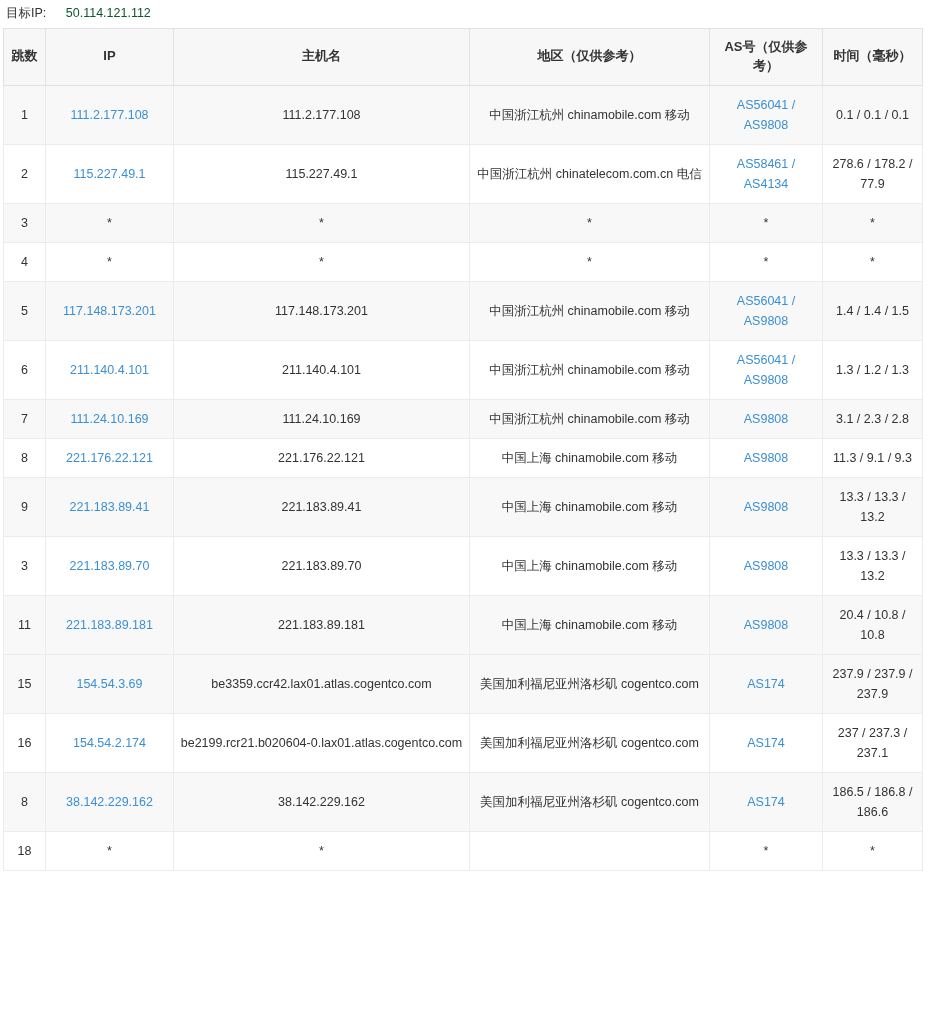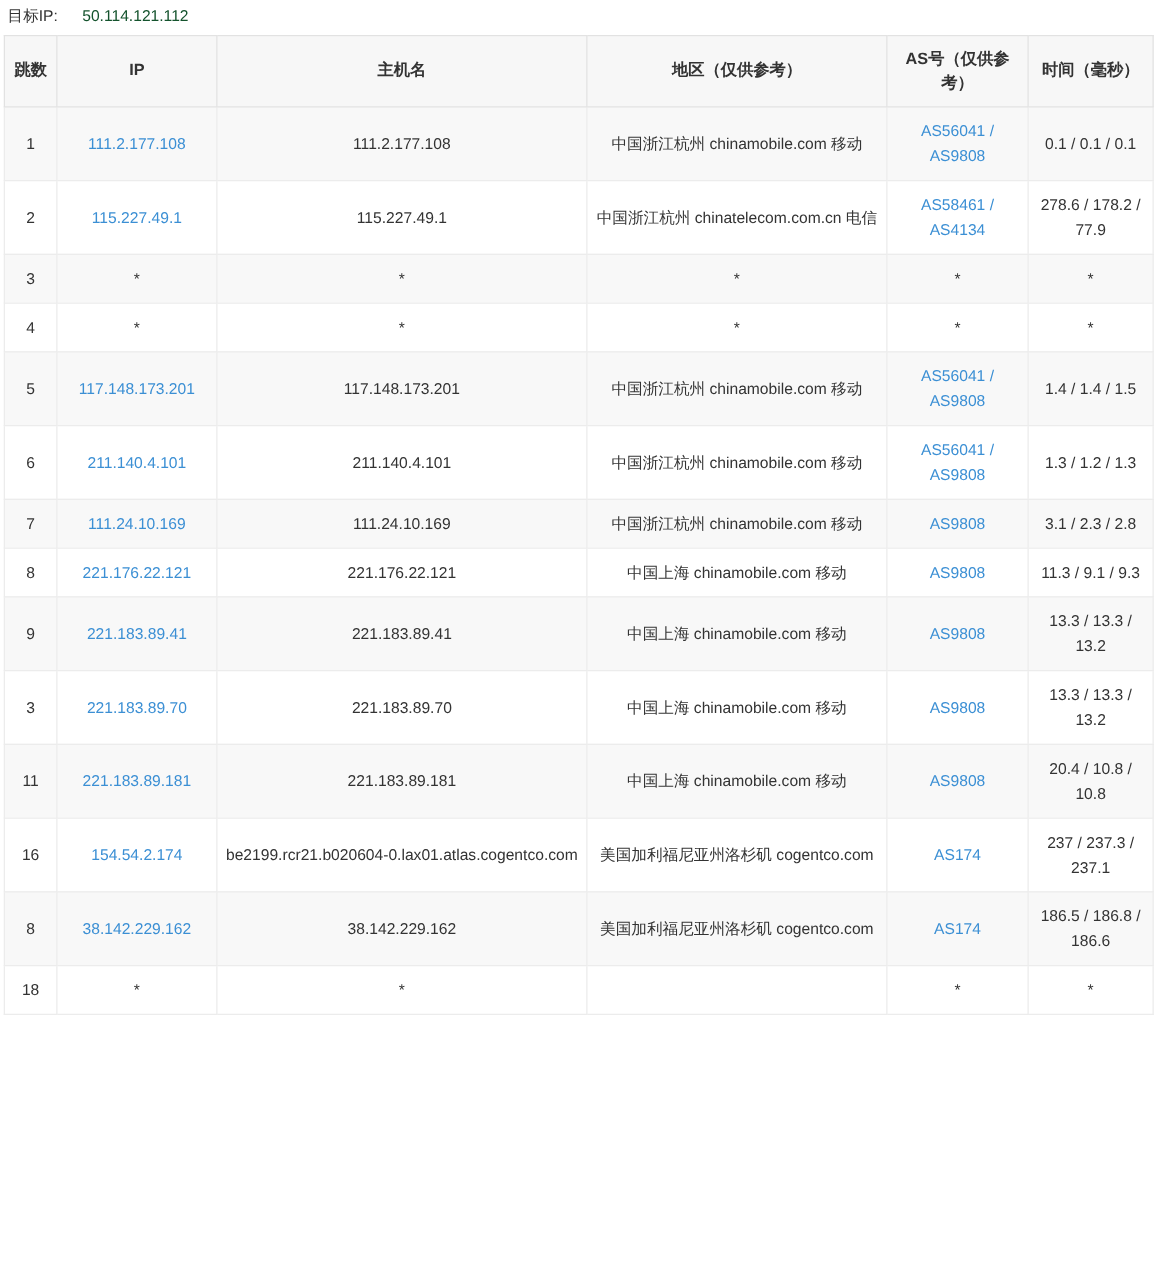--- a/index.html
+++ b/index.html
@@ -194,20 +194,28 @@
           <td>13.3 / 13.3 / 13.2</td>
         </tr>
         <tr class="alt">
           <td class="hop">11</td>
           <td><a class="lnk" href="#">221.183.89.181</a></td>
           <td>221.183.89.181</td>
           <td>中国上海 chinamobile.com 移动</td>
           <td><a class="lnk" href="#">AS9808</a></td>
           <td>20.4 / 10.8 / 10.8</td>
         </tr>
+        <tr class="alt">
+          <td class="hop">15</td>
+          <td><a class="lnk" href="#">154.54.3.69</a></td>
+          <td>be3359.ccr42.lax01.atlas.cogentco.com</td>
+          <td>美国加利福尼亚州洛杉矶 cogentco.com</td>
+          <td><a class="lnk" href="#">AS174</a></td>
+          <td>237.9 / 237.9 / 237.9</td>
+        </tr>
         <tr class="plain">
           <td class="hop">16</td>
           <td><a class="lnk" href="#">154.54.2.174</a></td>
           <td>be2199.rcr21.b020604-0.lax01.atlas.cogentco.com</td>
           <td>美国加利福尼亚州洛杉矶 cogentco.com</td>
           <td><a class="lnk" href="#">AS174</a></td>
           <td>237 / 237.3 / 237.1</td>
         </tr>
         <tr class="alt">
           <td class="hop">8</td>

